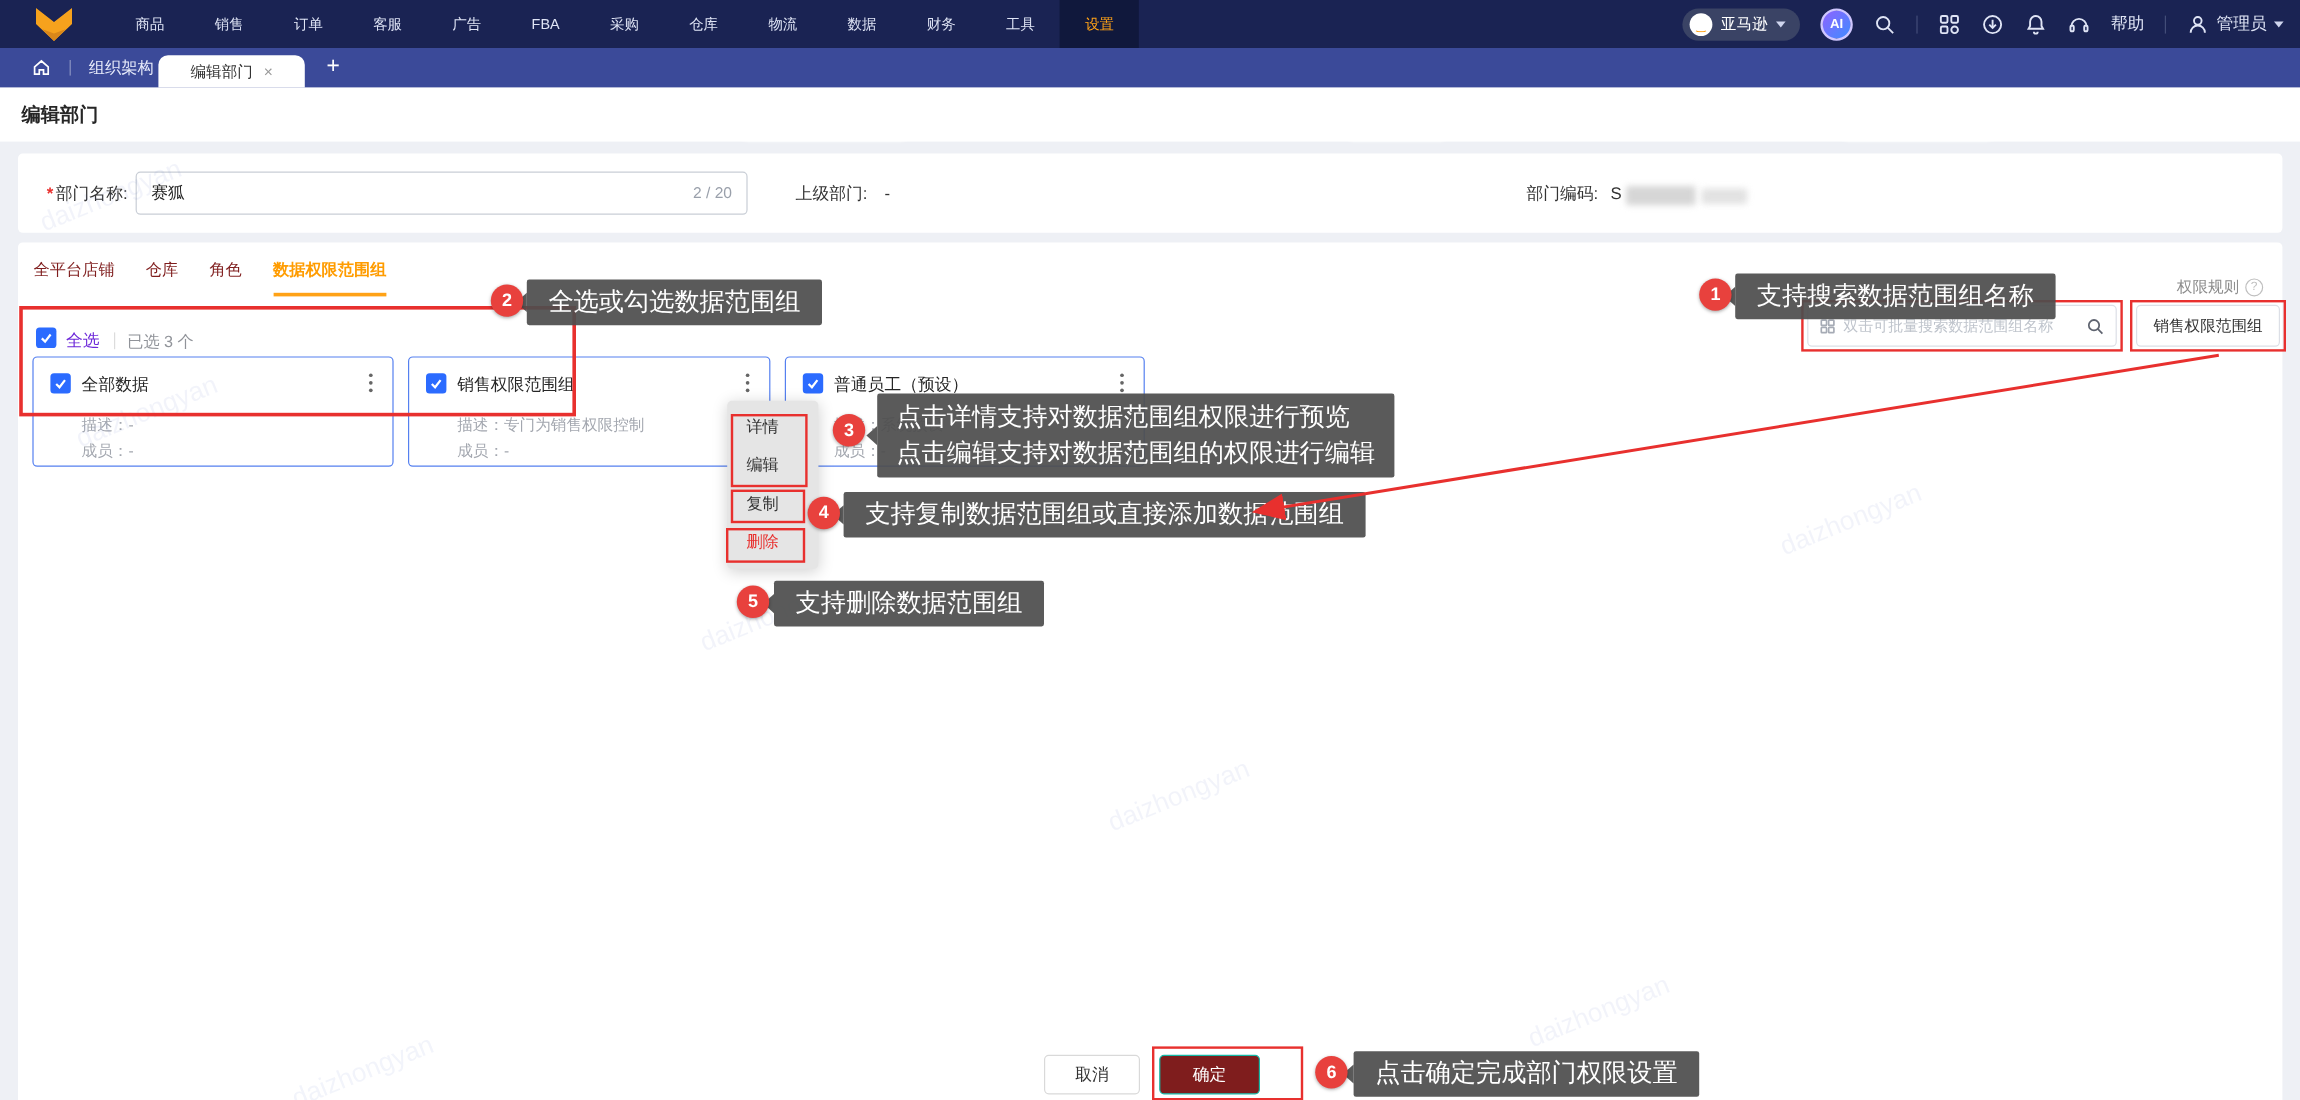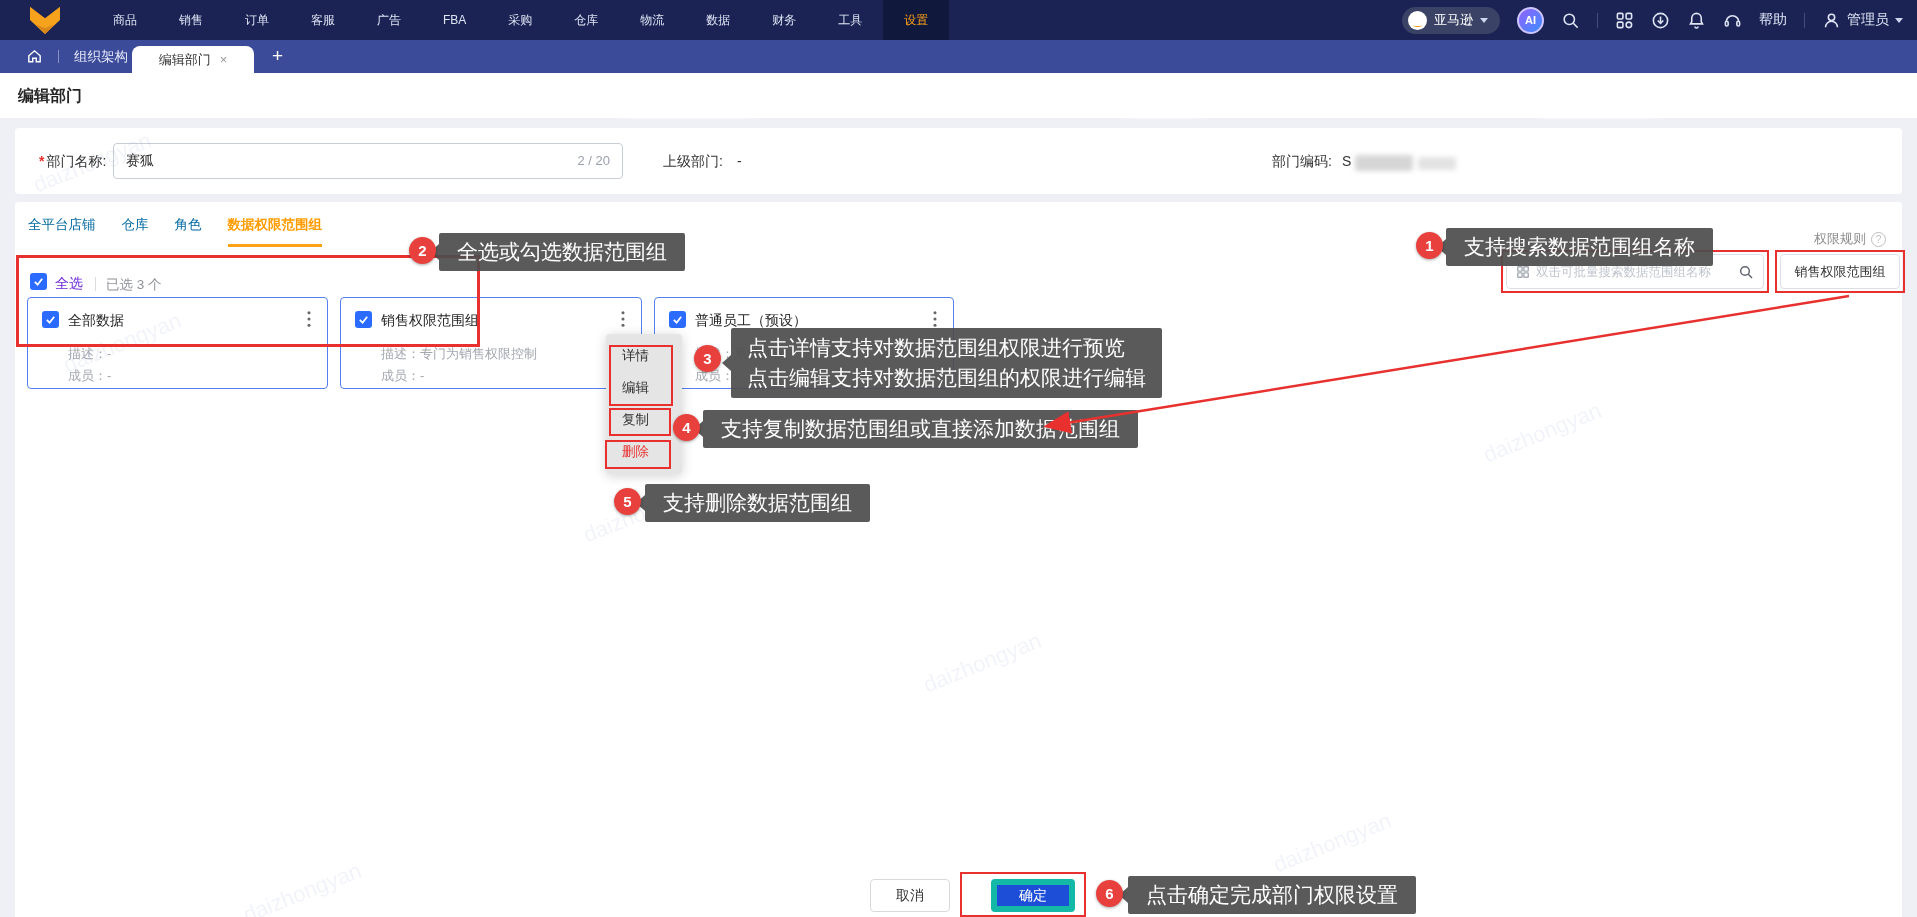--- a/index.html
+++ b/index.html
@@ -48,21 +48,21 @@
   .star{color:#e8302e;margin-right:2px}
   .finput{position:absolute;left:98px;top:15px;width:510px;height:36px;border:1px solid #c9ced6;border-radius:4px;background:#fff}
   .finput input{position:absolute;left:12px;top:0;width:400px;height:34px;border:none;outline:none;font-size:14px;color:#262626;background:transparent;font-family:inherit}
   .fcount{position:absolute;right:12px;top:9px;font-size:13px;color:#9aa0ab}
   .fval{color:#333}
   .blur1{position:absolute;background:#d6d6d6;border-radius:2px;filter:blur(2.5px)}
 
   
   .maincard{position:absolute;left:15px;top:202px;width:1887px;height:715px;background:#fff;border-radius:4px 4px 0 0}
   .tabs{position:absolute;left:13px;top:14px;display:flex;gap:26px}
-  .ctab{font-size:13.5px;color:#0369a1;padding-bottom:10px;cursor:pointer;white-space:nowrap}
+  .ctab{font-size:13.5px;color:#7f1d1d;padding-bottom:10px;cursor:pointer;white-space:nowrap}
   .ctab.active{color:#ff9c00;border-bottom:3px solid #ffa216;font-weight:bold}
   .permrule{position:absolute;right:16px;top:28px;display:flex;align-items:center;gap:5px;font-size:13px;color:#8c8c8c}
   .qicon{width:15px;height:15px;border:1px solid #bfbfbf;border-radius:50%;color:#bfbfbf;font-size:10px;display:flex;align-items:center;justify-content:center;cursor:pointer}
   .searchwrap{position:absolute;left:1491px;top:52px;width:258px;height:35px;border:1px solid #dcdfe6;border-radius:4px;background:#fff;display:flex;align-items:center;padding:0 9px;gap:6px}
   .searchwrap input{flex:1;border:none;outline:none;font-size:12.5px;color:#333;background:transparent;font-family:inherit;min-width:0}
   .searchwrap input::placeholder{color:#bfc4cc}
   .addbtn{position:absolute;left:1765px;top:52px;width:120px;height:35px;background:#fff;border:1px solid #dcdfe6;border-radius:4px;font-size:13px;color:#333;display:flex;align-items:center;justify-content:center;cursor:pointer}
   .cb{width:17px;height:17px;background:#2b6bff;border-radius:3px;display:inline-flex;align-items:center;justify-content:center;cursor:pointer;flex:none}
   .sa-label{position:absolute;left:40px;top:73px;font-size:14px;color:#6d28d9}
   .sa-div{position:absolute;left:80px;top:75px;width:1px;height:14px;background:#dcdcdc}
@@ -80,21 +80,21 @@
   .redbox{position:absolute;border:2px solid #e8302e;z-index:30;pointer-events:none}
   .redbox.thick{border-width:3px}
   .tip{position:absolute;background:rgba(77,77,77,.93);color:#fff;font-size:21px;line-height:38px;height:38px;padding:0 18px;white-space:nowrap;z-index:40;border-radius:2px}
   .tip::before{content:'';position:absolute;left:-9px;top:50%;margin-top:-8px;border-top:8px solid transparent;border-bottom:8px solid transparent;border-right:9px solid rgba(77,77,77,.93)}
   .tip.two{height:auto;line-height:30px;padding:5px 16px}
   .circ{position:absolute;width:27px;height:27px;border-radius:50%;background:#e8413d;color:#fff;font-size:15px;font-weight:bold;display:flex;align-items:center;justify-content:center;z-index:41;box-shadow:0 1px 3px rgba(0,0,0,.35)}
 
   
   .btn{position:absolute;height:33px;border-radius:4px;font-size:14px;display:flex;align-items:center;justify-content:center;cursor:pointer}
   .btn.ghost{left:870px;top:879px;width:80px;background:#fff;border:1px solid #d9d9d9;color:#333}
-  .btn.primary{left:991px;top:879px;width:84px;background:#1d4ed8;border:6px solid #14b8a6;color:#fff}
+  .btn.primary{left:966px;top:879px;width:84px;background:#7f1d1d;border:1px solid #14b8a6;color:#fff}
 
   .wm{position:absolute;color:#2f4db0;opacity:.06;font-size:22px;transform:rotate(-22deg);z-index:5;pointer-events:none;white-space:nowrap}
   .arrowsvg{position:absolute;left:0;top:0;width:1917px;height:917px;z-index:45;pointer-events:none}
 </style>
 </head>
 <body>
 
 <div id="screen">
 
   <header class="navbar">

